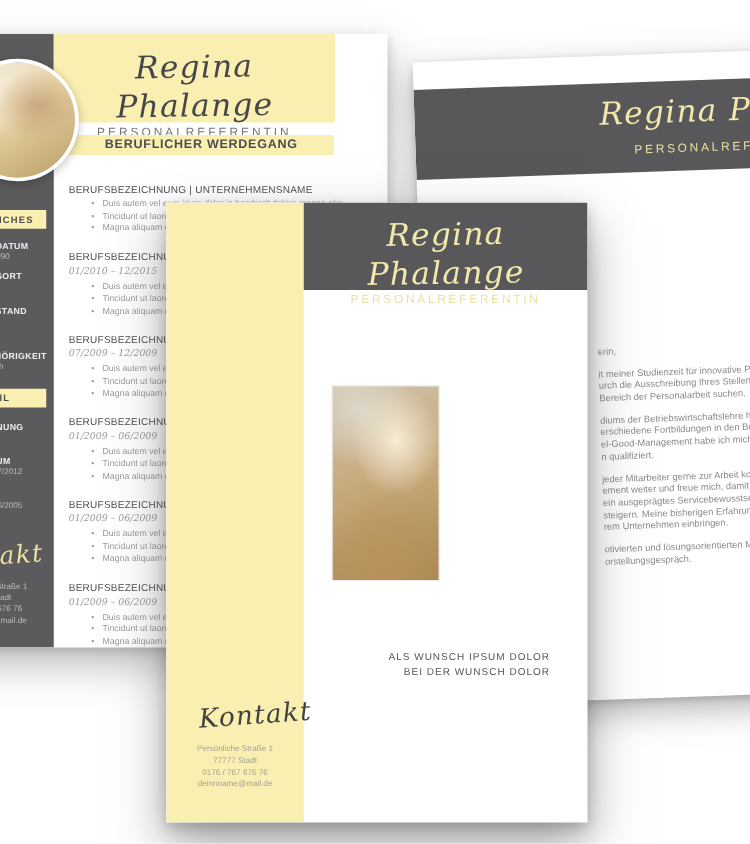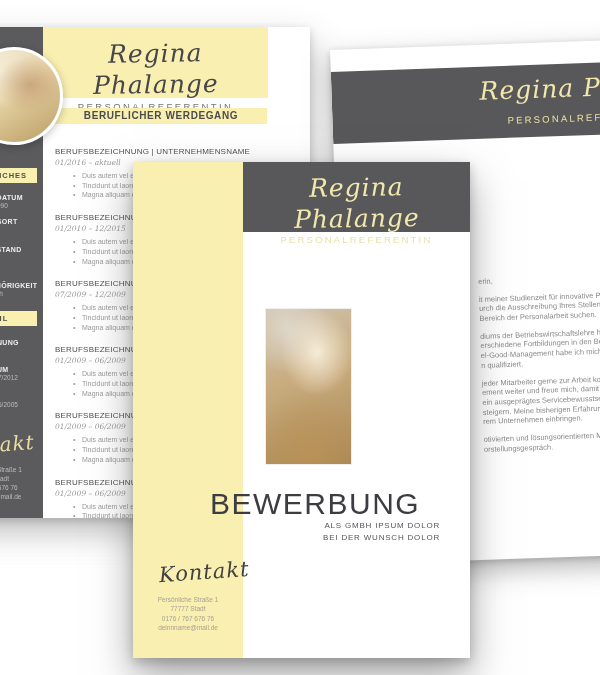--- a/index.html
+++ b/index.html
@@ -143,21 +143,20 @@
     <div class="cv-head">
       <div class="cv-name script">Regina Phalange</div>
       <div class="cv-role">PERSONALREFERENTIN</div>
     </div>
     <div class="cv-main">
       <div class="cv-title-strip">BERUFLICHER WERDEGANG</div>
       <div>
 
           <div class="cv-entry">
             <div class="e-title">BERUFSBEZEICHNUNG  |  UNTERNEHMENSNAME</div>
-            <div class="e-date">01/2016 – aktuell</div>
             <div class="e-bullets">
 
                 <div class="e-bullet">
                   <span class="dot">•</span>
                   <span>Duis autem vel eum iriure dolor in hendrerit dolore magna aliq</span>
                 </div>
 
                 <div class="e-bullet">
                   <span class="dot">•</span>
                   <span>Tincidunt ut laoreet dolore magna aliquam</span>
@@ -313,23 +312,22 @@
       </div>
   </div>
 
   <div class="page page-cover">
     <div class="cov-side"></div>
     <div class="cov-band">
       <div class="cov-name script">Regina Phalange</div>
       <div class="cov-role">PERSONALREFERENTIN</div>
     </div>
     <div class="cov-photo"></div>
-    <div class="cov-title">BEWERBUNG</div>
     <div class="cov-sub">
-      <div>ALS GMBH IPSUM DOLOR</div>
+      <div>ALS WUNSCH IPSUM DOLOR</div>
       <div>BEI DER WUNSCH DOLOR</div>
     </div>
     <div class="cov-kontakt script">Kontakt</div>
     <div class="cov-address">
 
     <div>Persönliche Straße 1</div>
         <div>77777 Stadt</div>
         <div>0176 / 767 676 76</div>
         <div>deinnname@mail.de</div>
       </div>

